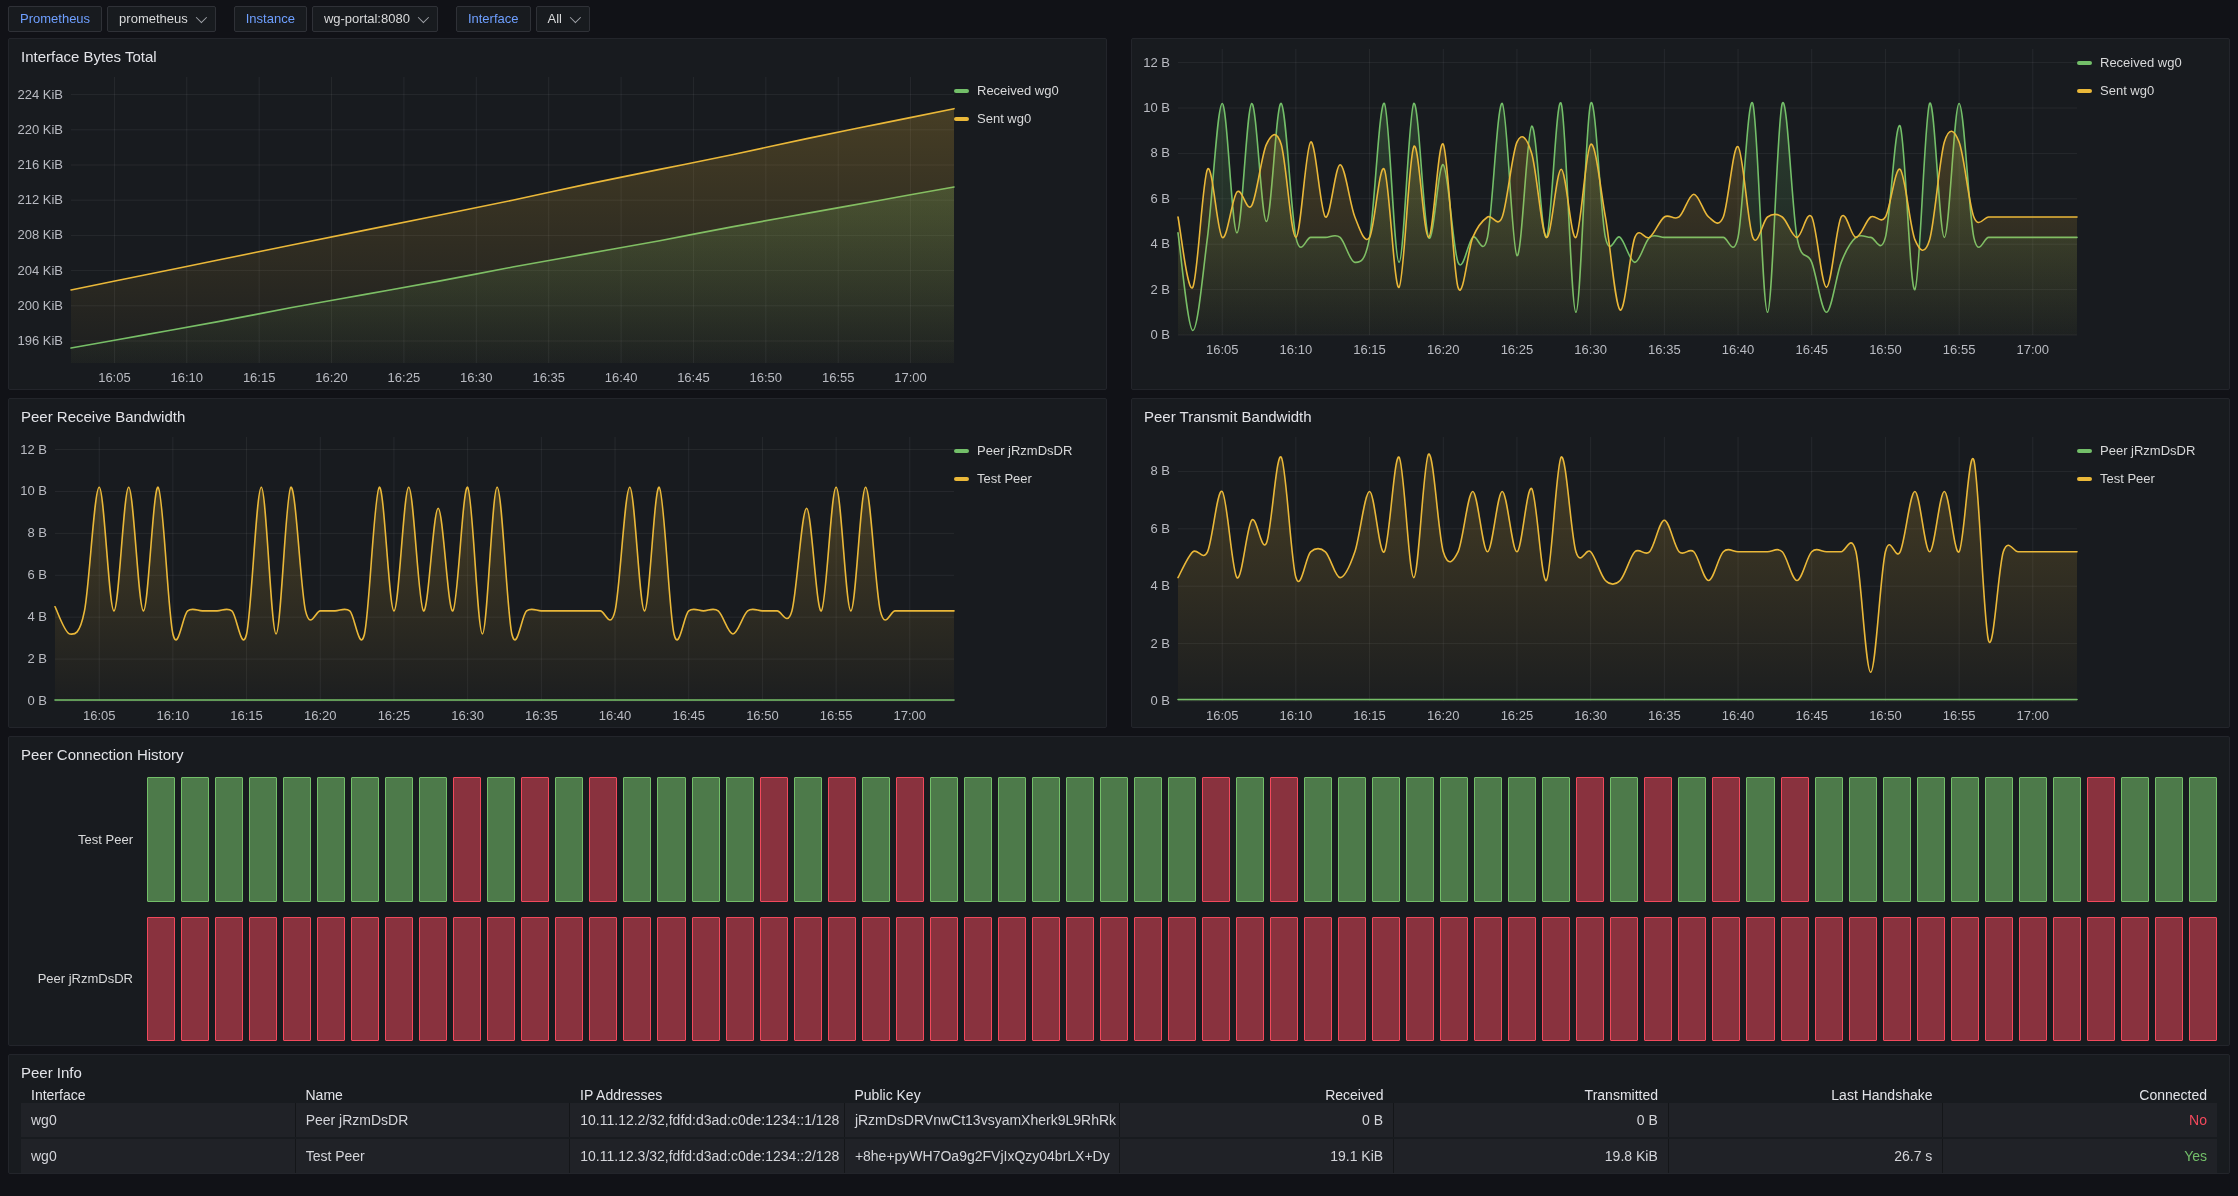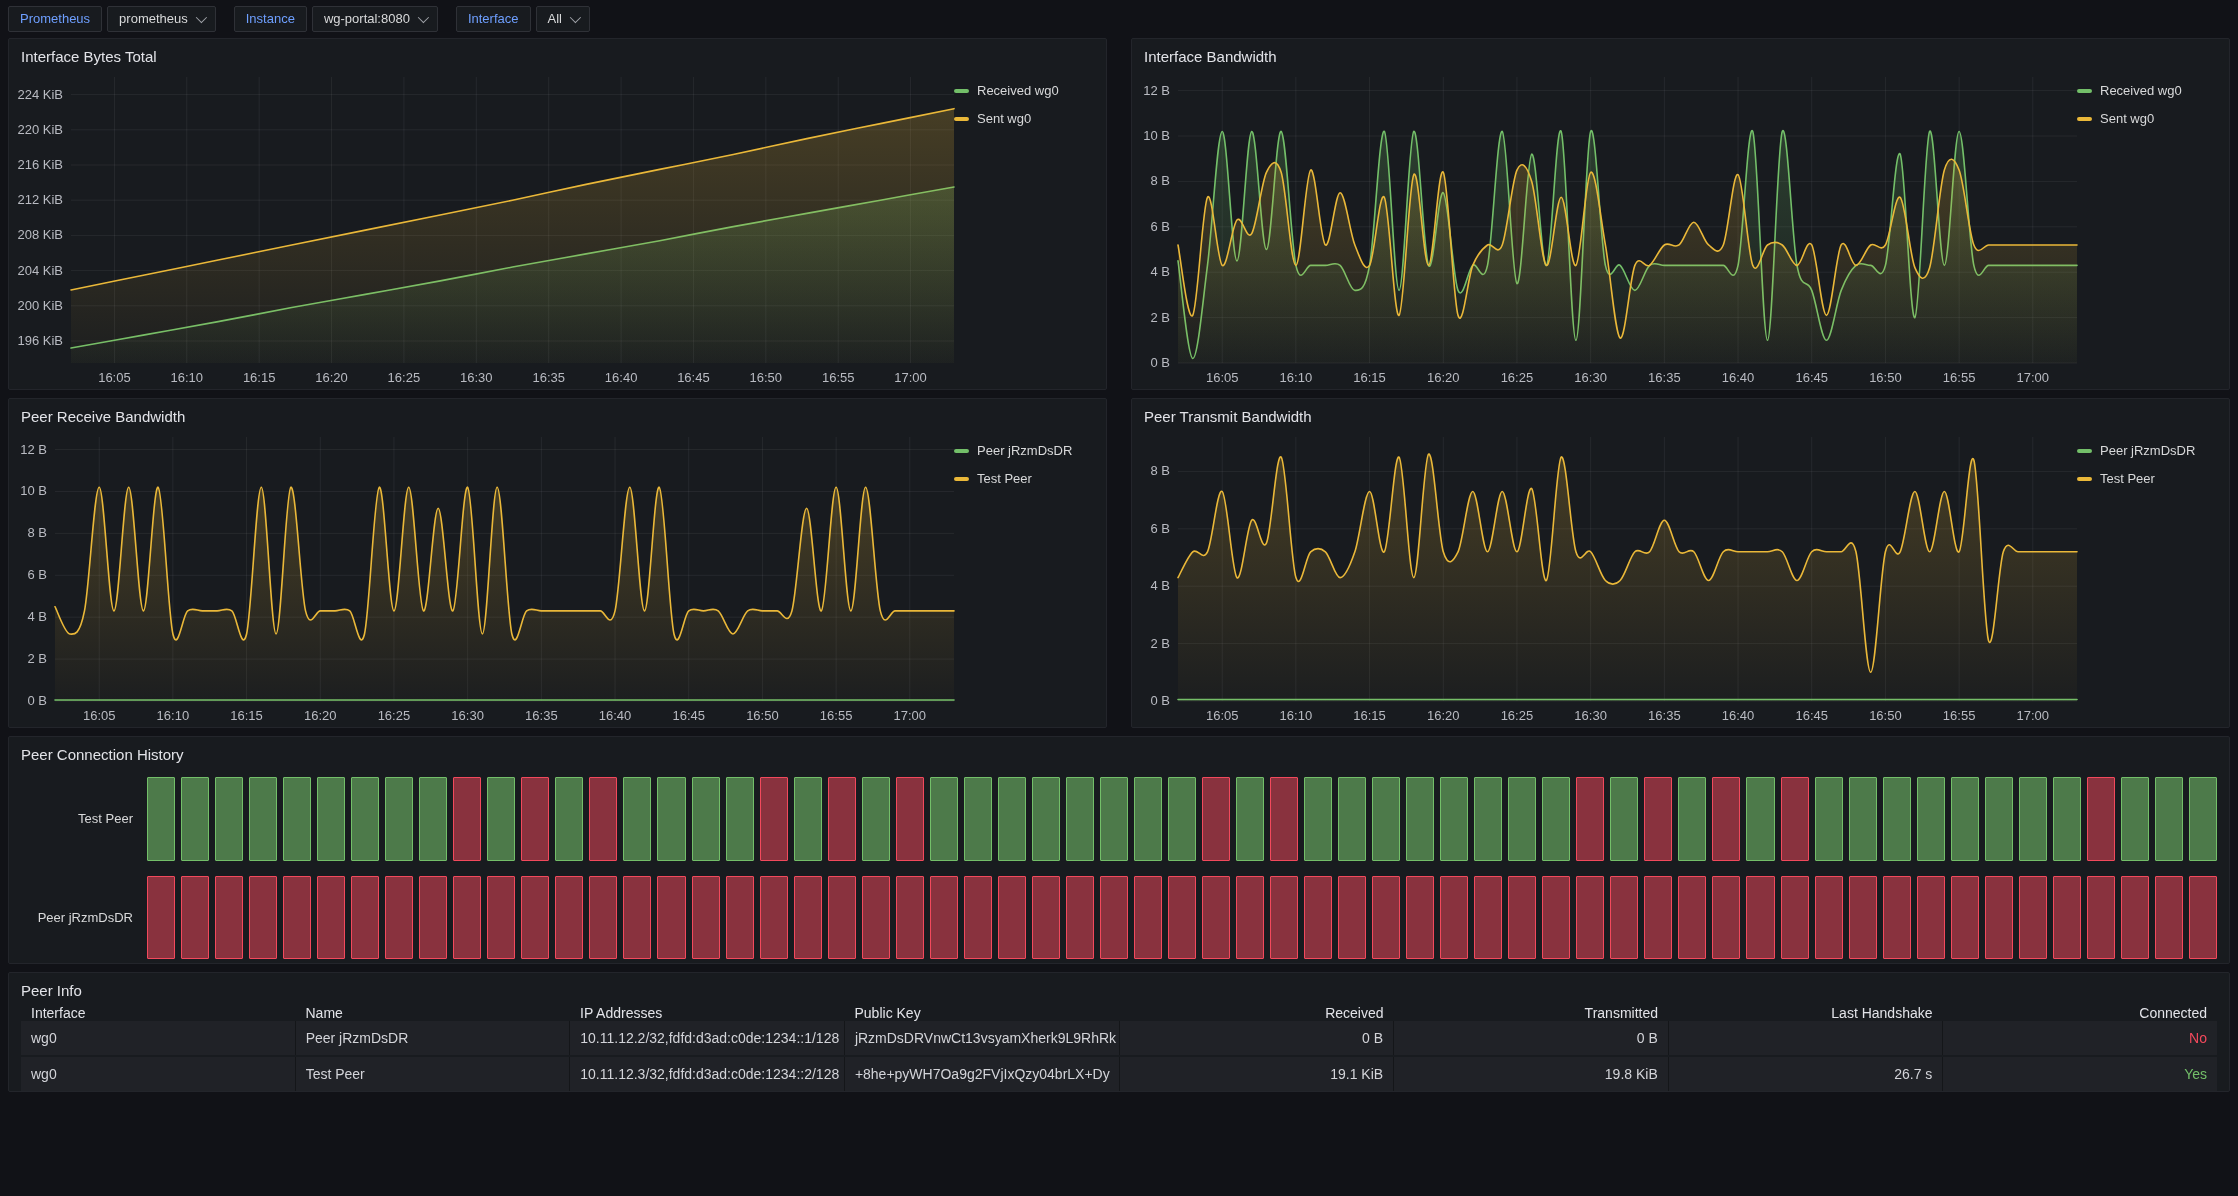--- a/index.html
+++ b/index.html
@@ -150,21 +150,20 @@
             <span>Received wg0</span>
           </div>
           <div class="legend-item">
             <span class="swatch" style="background: rgb(234, 184, 57);"></span>
             <span>Sent wg0</span>
           </div>
         </div>
       </div>
     </div>
     <div class="panel">
-      <div class="panel-title">Interface Bandwidth</div>
       <div class="panel-body">
         <div class="chart"><svg width="953" height="322" viewBox="0 0 953 322">
               <line x1="46" x2="945" y1="296" y2="296" stroke="rgba(204,204,220,0.08)" stroke-width="1"></line>
               <text x="38" y="300" text-anchor="end" class="axis-text">0 B</text>
               <line x1="46" x2="945" y1="250.6031746031746" y2="250.6031746031746" stroke="rgba(204,204,220,0.08)" stroke-width="1"></line>
               <text x="38" y="254.6031746031746" text-anchor="end" class="axis-text">2 B</text>
               <line x1="46" x2="945" y1="205.20634920634922" y2="205.20634920634922" stroke="rgba(204,204,220,0.08)" stroke-width="1"></line>
               <text x="38" y="209.20634920634922" text-anchor="end" class="axis-text">4 B</text>
               <line x1="46" x2="945" y1="159.8095238095238" y2="159.8095238095238" stroke="rgba(204,204,220,0.08)" stroke-width="1"></line>
               <text x="38" y="163.8095238095238" text-anchor="end" class="axis-text">6 B</text>
@@ -357,21 +356,21 @@
           </div>
           <div class="legend-item">
             <span class="swatch" style="background: rgb(234, 184, 57);"></span>
             <span>Test Peer</span>
           </div>
         </div>
       </div>
     </div>
   </div>
 
-  <div class="prow" style="height:228px">
+  <div class="prow" style="height:310px">
     <div class="panel">
       <div class="panel-title">Peer Connection History</div>
       <div class="hist-body">
         <div class="hist-rows" id="hist-rows">
           <div class="hist-row">
             <div class="hist-label">Test Peer</div>
             <div class="hist-bars">
                 <div class="hist-bar up"></div>
                 <div class="hist-bar up"></div>
                 <div class="hist-bar up"></div>

